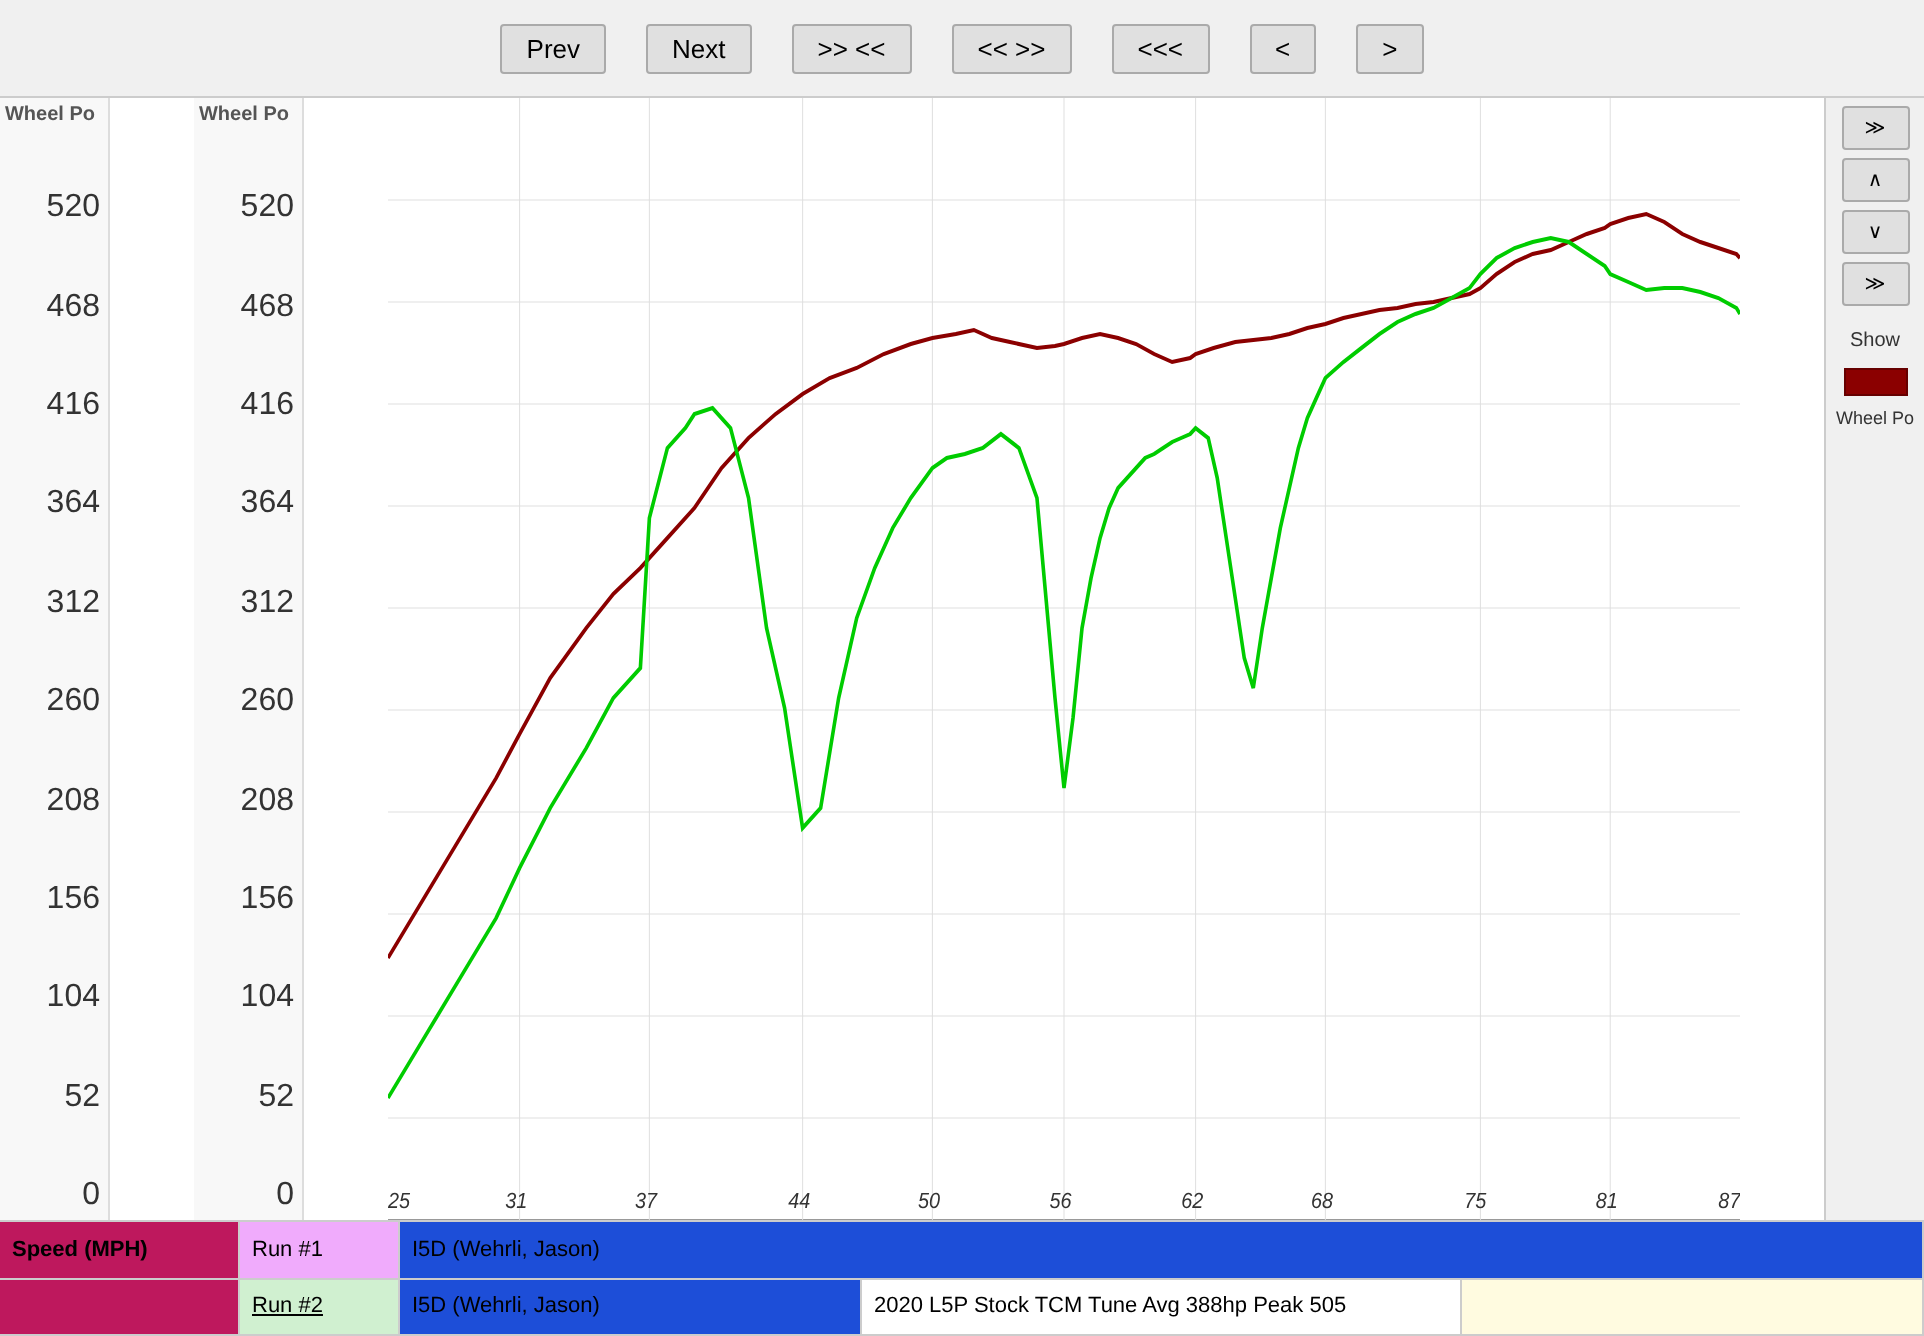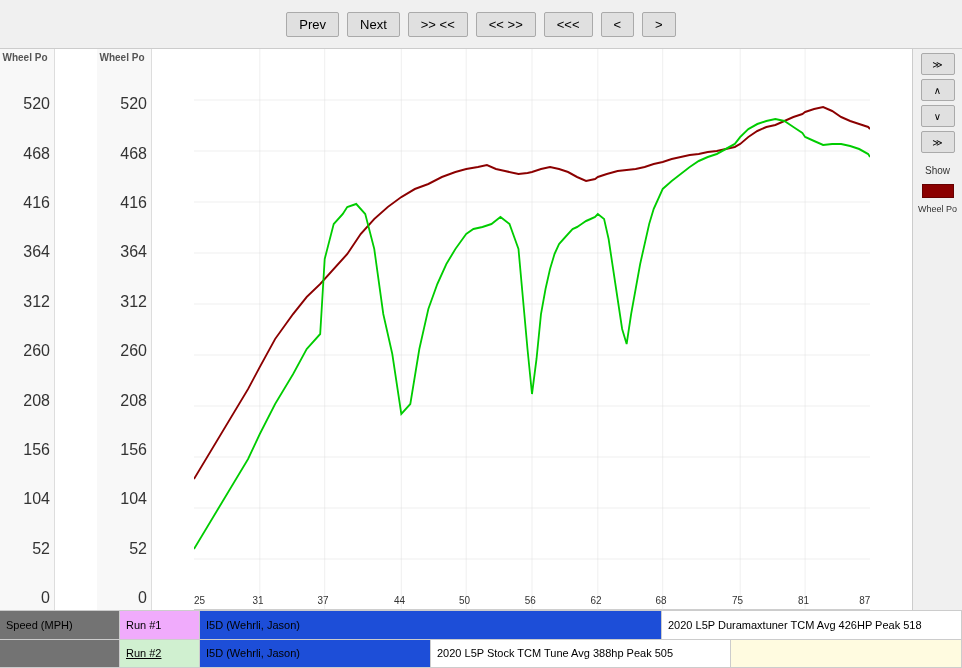--- a/index.html
+++ b/index.html
@@ -6,21 +6,21 @@
     body { font-family: Arial, sans-serif; font-size: 12px; background: #fff; width: 962px; height: 668px; overflow: hidden; }
 
     
     #toolbar {
       display: flex;
       align-items: center;
       justify-content: center;
       height: 49px;
       background: #f0f0f0;
       border-bottom: 1px solid #ccc;
-      gap: 8px;
+      gap: 20px;
     }
     .toolbar-btn {
       padding: 4px 12px;
       background: #e0e0e0;
       border: 1px solid #aaa;
       cursor: pointer;
       font-size: 13px;
       border-radius: 2px;
     }
 
@@ -48,20 +48,21 @@
       color: #333;
       line-height: 1;
     }
 
     
     #chart-container {
       flex: 1;
       position: relative;
       background: #fff;
       overflow: hidden;
+      font-style: italic;
     }
     #chart-svg {
       width: 100%;
       height: 100%;
     }
 
     
     #right-panel {
       width: 50px;
       background: #f0f0f0;
@@ -102,21 +103,21 @@
     .bottom-cell {
       padding: 2px 6px;
       border-right: 1px solid #ccc;
       font-size: 11px;
       height: 100%;
       display: flex;
       align-items: center;
       white-space: nowrap;
       overflow: hidden;
     }
-    .bottom-cell.label { background: #737373; font-weight: normal; min-width: 120px; }
+    .bottom-cell.label { background: #be185d; font-weight: bold; min-width: 120px; }
     .bottom-cell.run1 { min-width: 80px; background: #f0abfc; }
     .bottom-cell.run-desc { flex: 1; background: #1d4ed8; }
     .bottom-cell.run-tune { min-width: 300px; background: #fff; }
     .bottom-cell.device-msg { flex: 1; background: #fffbe0; font-size: 11px; }
     
     
     .grid-line { stroke: #ddd; stroke-width: 0.5; }
     .axis-line { stroke: #999; stroke-width: 1; }
   </style>
 </head>
@@ -383,21 +384,20 @@
     <div style="font-size:9px;color:#333;text-align:center;margin-top:2px;">Wheel Po</div>
   </div>
 
 </div>
 
 <div id="bottom-bar">
   <div class="bottom-row">
     <div class="bottom-cell label">Speed (MPH)</div>
     <div class="bottom-cell run1">Run #1</div>
     <div class="bottom-cell run-desc">I5D (Wehrli, Jason)</div>
-    <div class="bottom-cell run-tune">2020 L5P Duramaxtuner TCM Avg 426HP Peak 518</div>
   </div>
   <div class="bottom-row">
     <div class="bottom-cell label"></div>
     <div class="bottom-cell run1" style="background:#d0f0d0;text-decoration:underline;">Run #2</div>
     <div class="bottom-cell run-desc">I5D (Wehrli, Jason)</div>
     <div class="bottom-cell run-tune">2020 L5P Stock TCM Tune Avg 388hp Peak 505</div>
     <div class="bottom-cell device-msg"></div>
   </div>
 </div>
 

